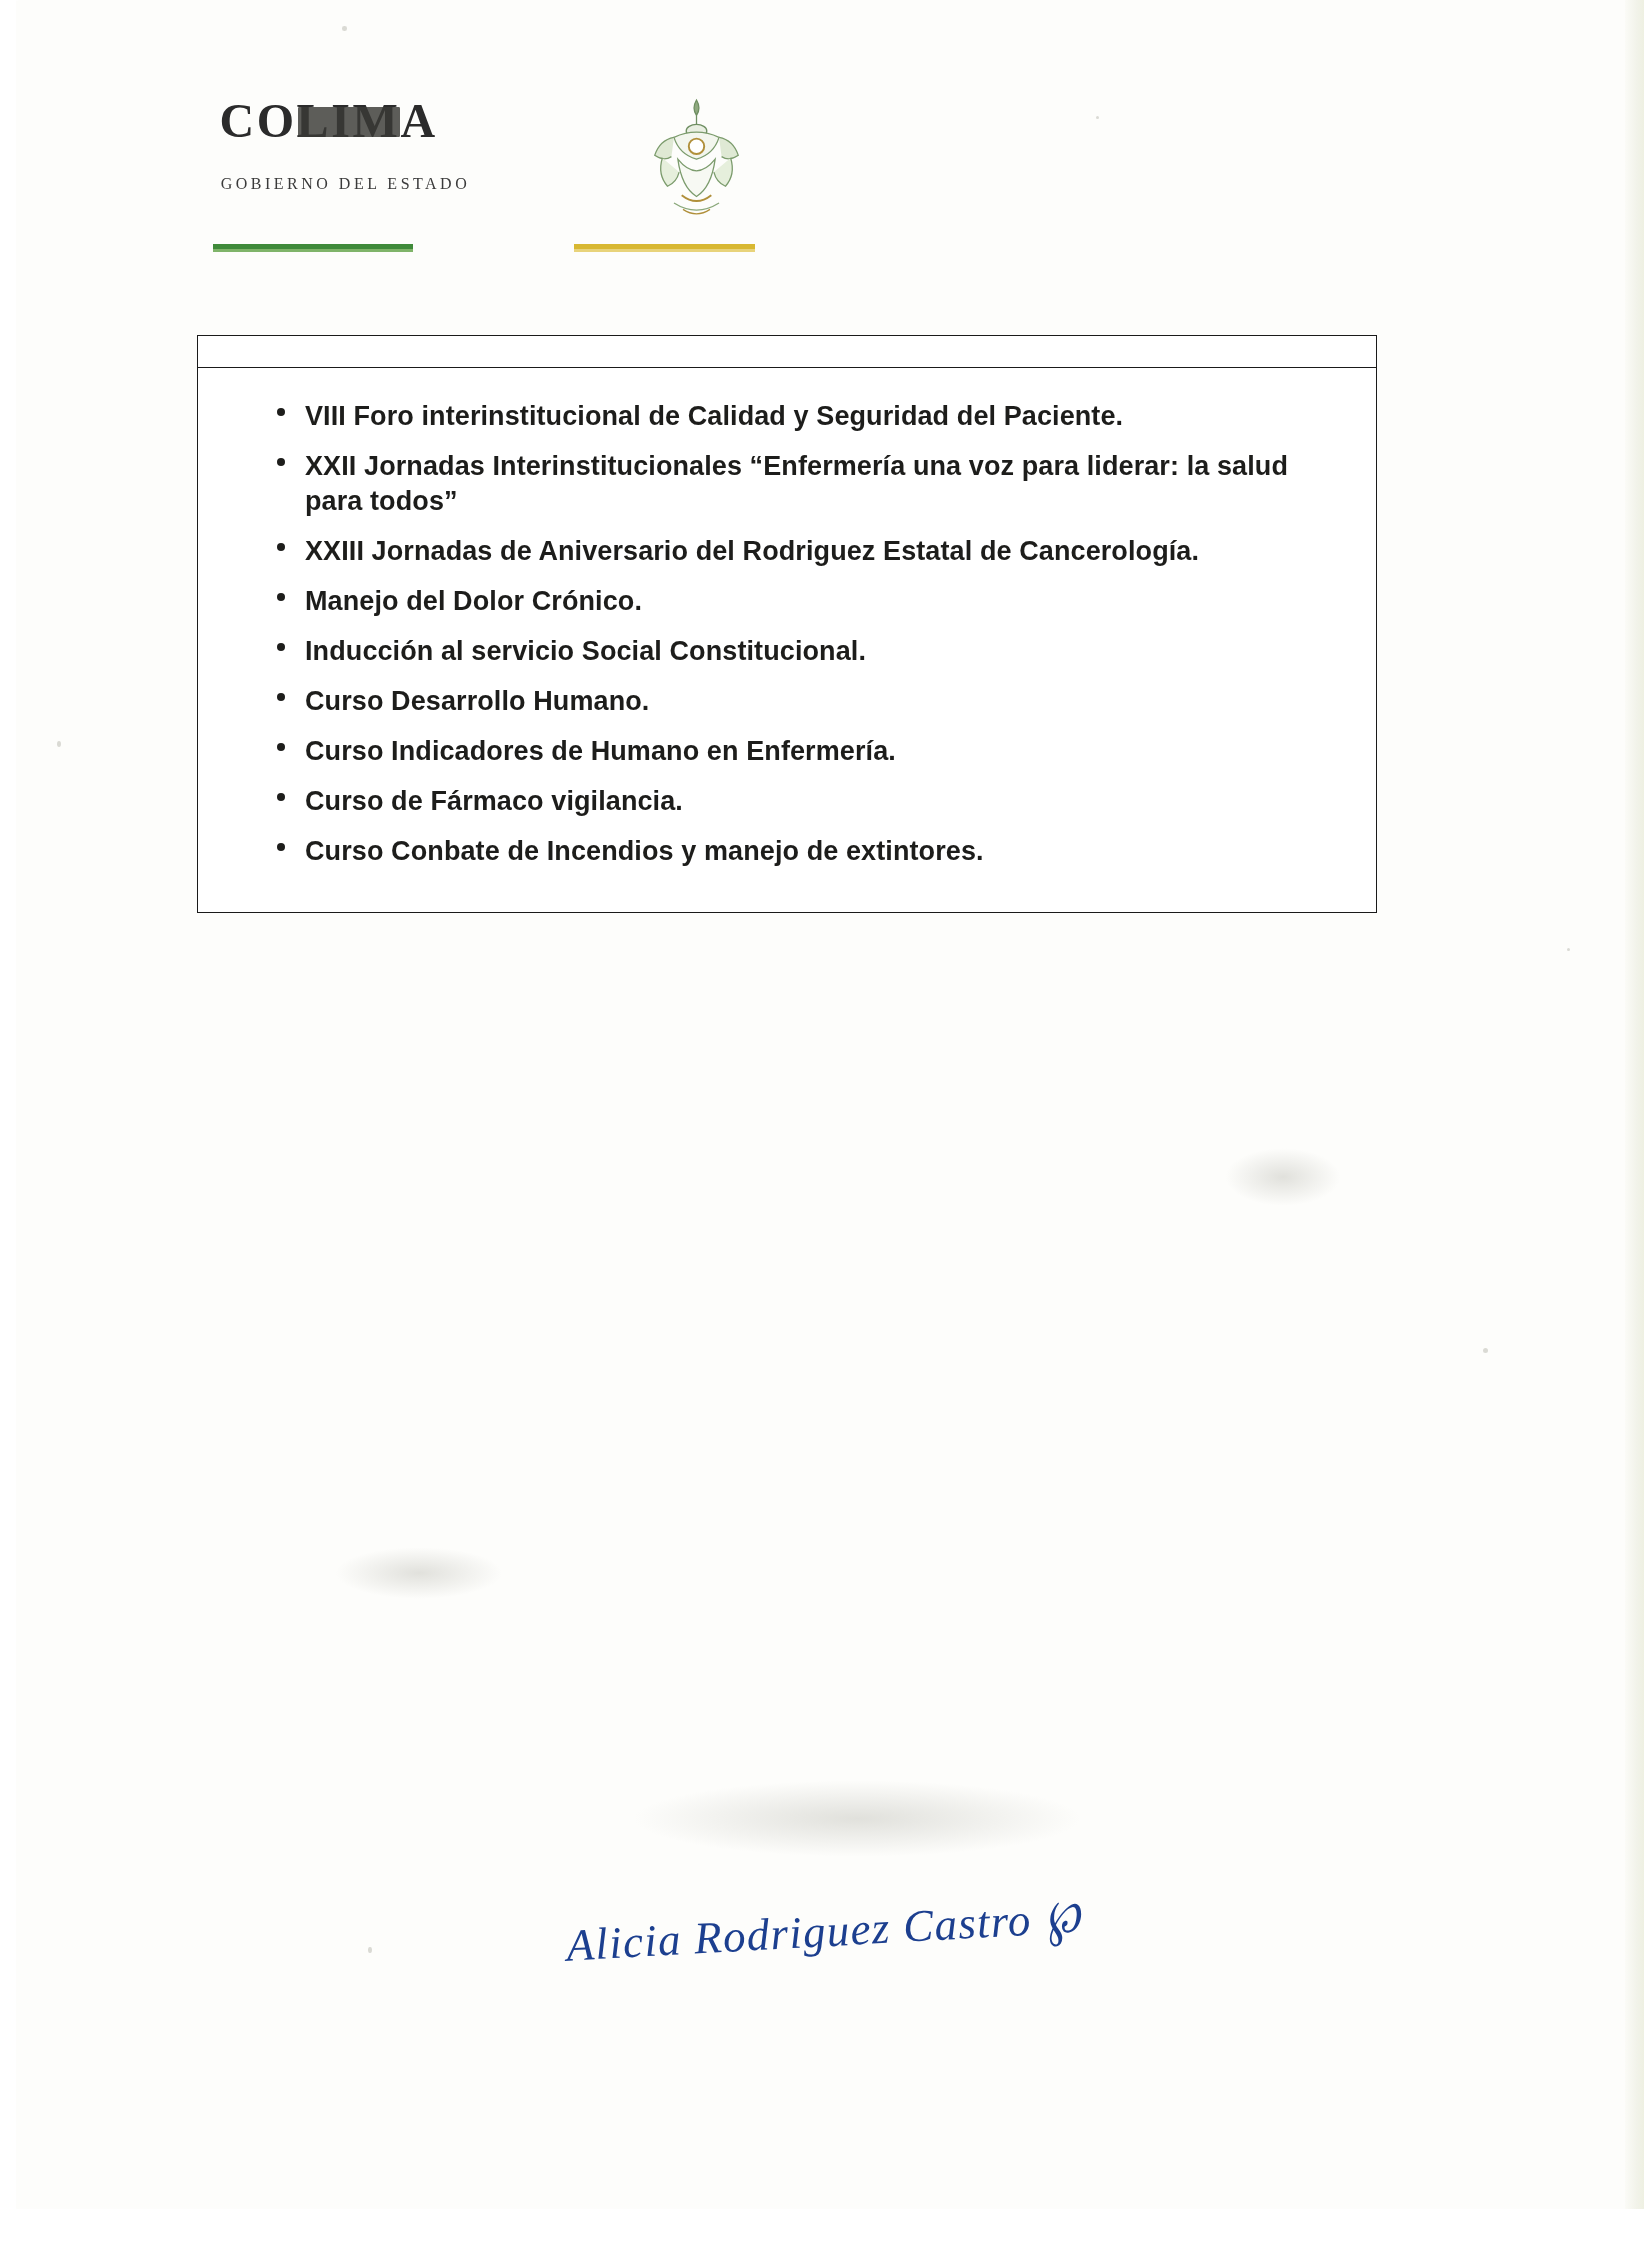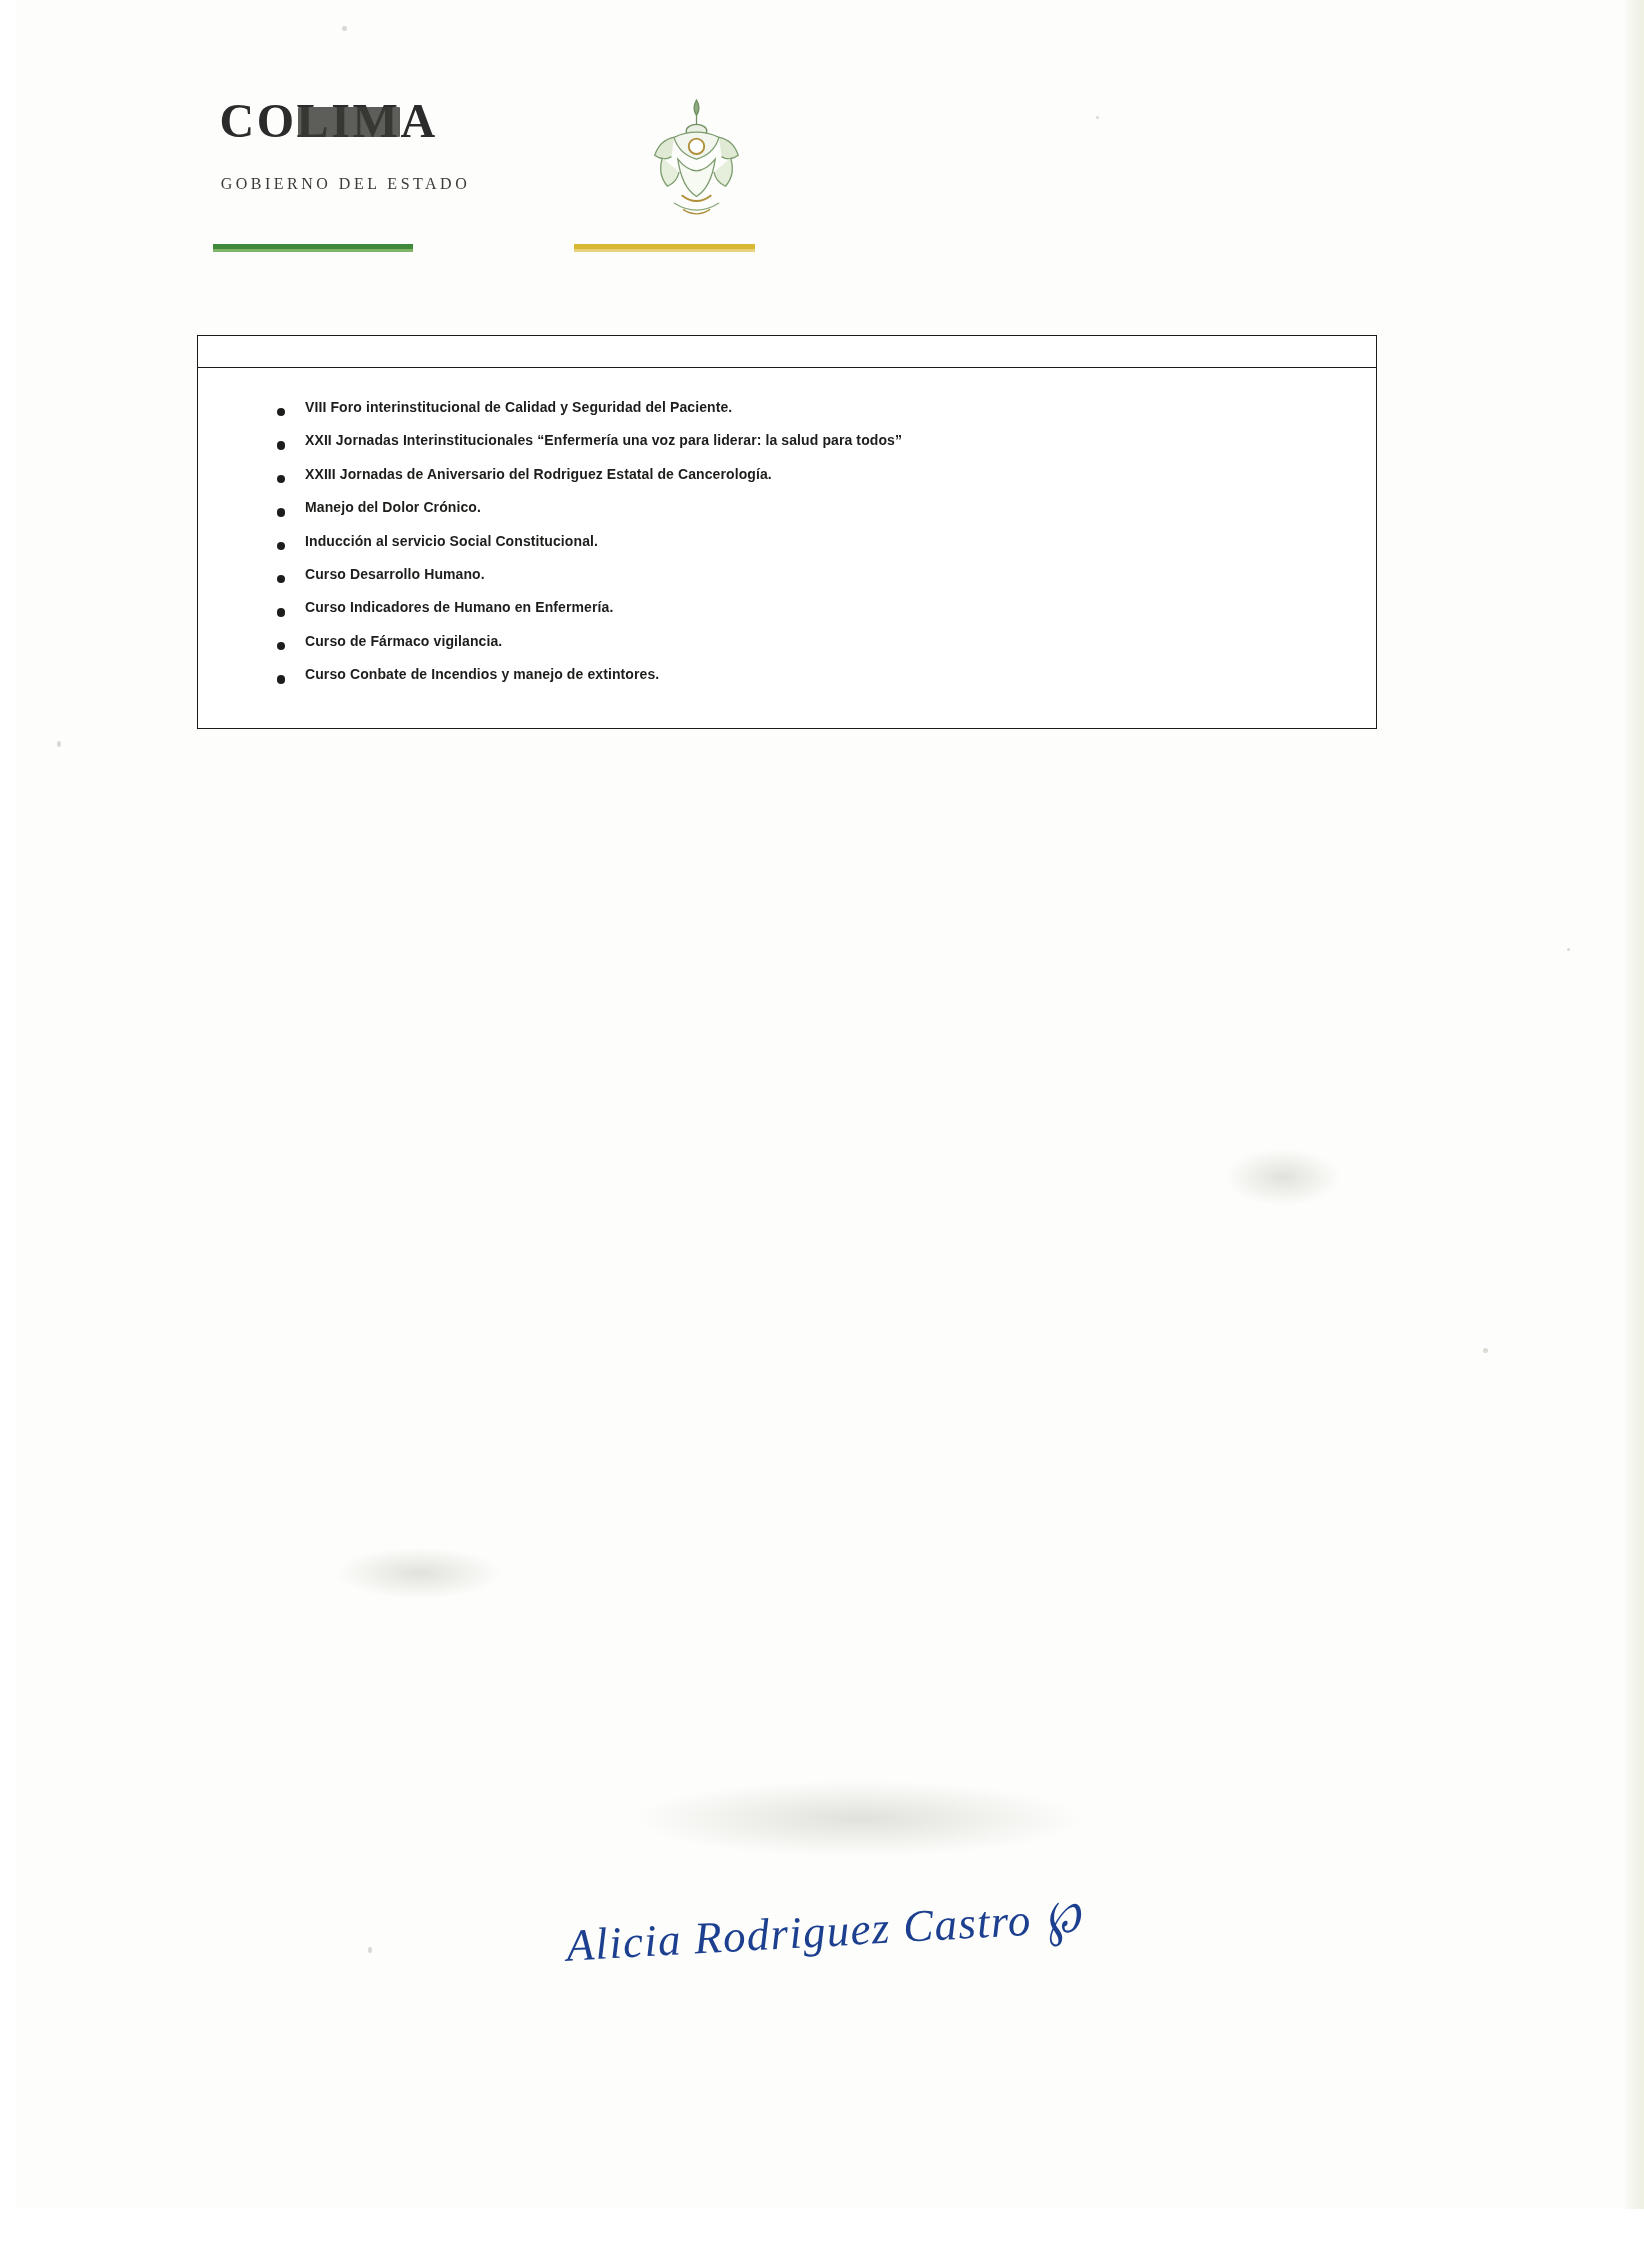--- a/index.html
+++ b/index.html
@@ -181,21 +181,21 @@
   }
   ul.course-list {
     list-style: none;
     margin: 0;
     padding: 0;
   }
   ul.course-list li {
     position: relative;
     padding-left: 81px;
     margin-bottom: 15.5px;
-    font-size: 14px;
+    font-size: 27px;
     font-weight: bold;
     color: #1d1d1b;
     line-height: 1.28;
     letter-spacing: 0.1px;
   }
   ul.course-list li:last-child { margin-bottom: 8px; }
   ul.course-list li .bullet {
     position: absolute;
     left: 53px;
     top: 9px;

